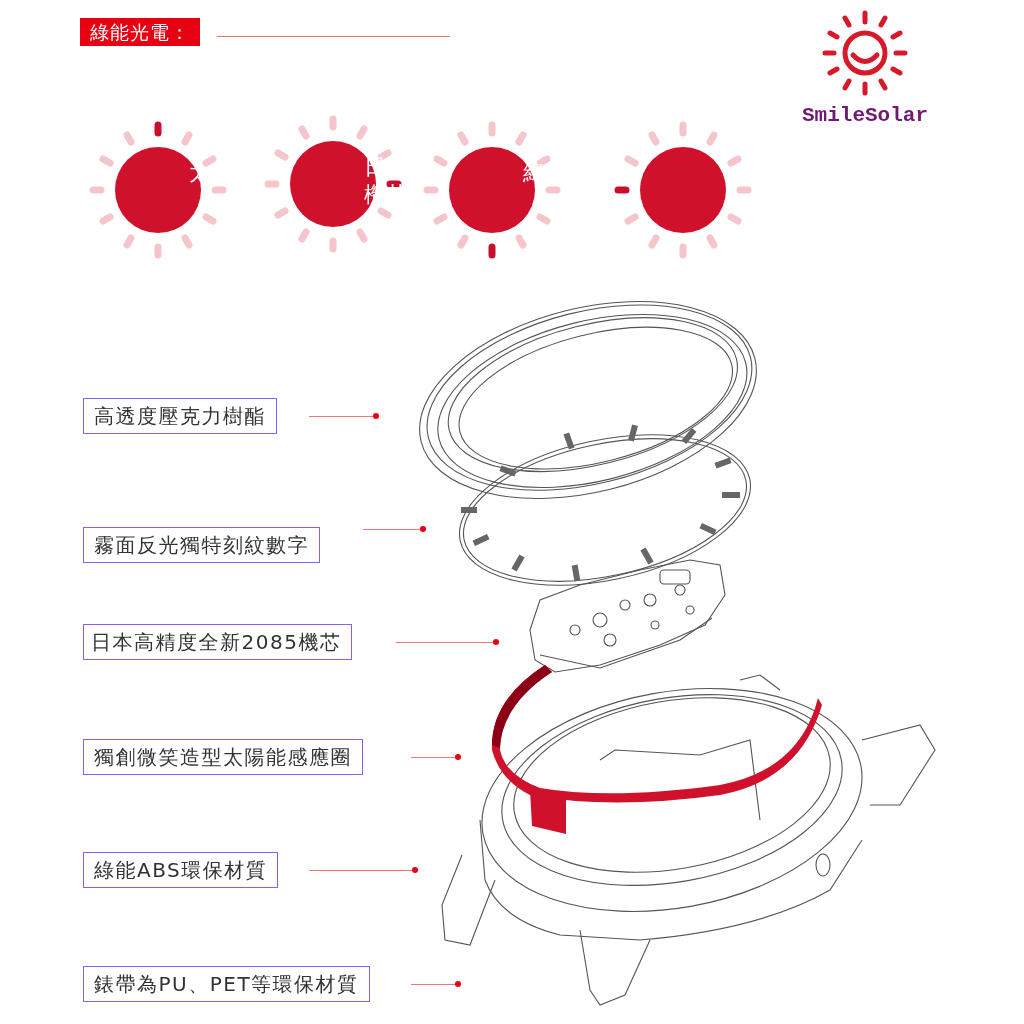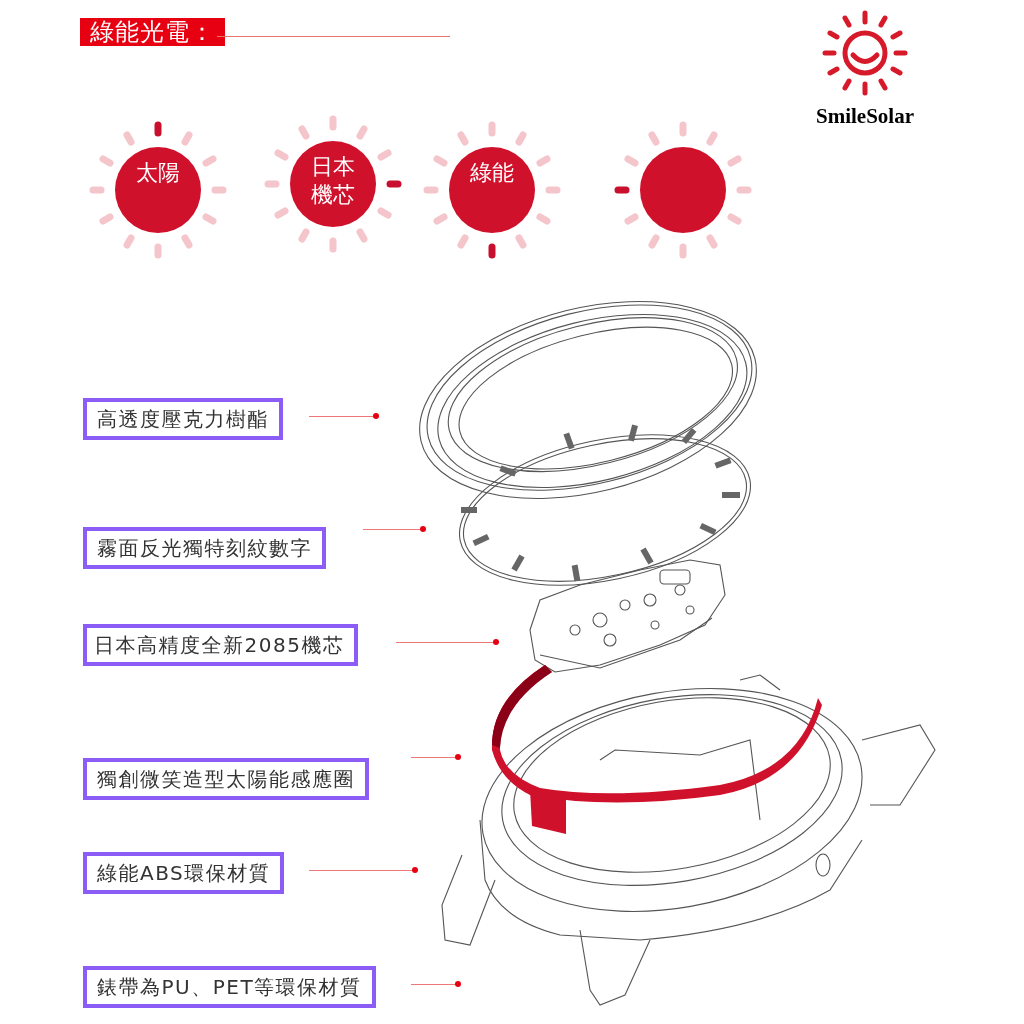--- a/index.html
+++ b/index.html
@@ -1,32 +1,32 @@
 <!DOCTYPE html>
 <html><head>
 <meta charset="utf-8">
 <style>
   html, body { margin:0; padding:0; background:#ffffff; }
   body { width:1024px; height:1024px; position:relative; overflow:hidden;
          font-family:"DejaVu Sans","Liberation Sans",sans-serif; }
   .section-tag { position:absolute; left:80px; top:18px; height:28px; padding:0 10px;
-    background:#e60012; color:#fff; font-size:24px; line-height:28px; letter-spacing:1px; }
+    background:#e60012; color:#fff; font-size:19px; line-height:28px; letter-spacing:1px; }
   .section-line { position:absolute; left:217px; top:36px; width:233px; height:1px; background:#e8736f; }
 
   .brand { position:absolute; left:790px; top:8px; width:150px; text-align:center; }
   .brand svg { display:block; margin:0 auto; }
-  .brand-name { color:#000000; font-family:Liberation Serif, serif; font-weight:bold;
+  .brand-name { color:#701a75; font-family:Liberation Mono, monospace; font-weight:bold;
     font-size:21px; margin-top:6px; letter-spacing:0px; }
 
   .badge { position:absolute; width:150px; height:150px; }
   .badge svg { position:absolute; left:0; top:0; }
-  .badge-text { position:absolute; left:0; top:44px; width:150px; text-align:center;
+  .badge-text { position:absolute; left:0; top:44px; width:150px; text-align:right;
     color:#fff; font-size:22px; line-height:28px; }
 
-  .callout { position:absolute; left:83px; height:34px; border:4px solid #8b5cf6; background:#fff;
+  .callout { position:absolute; left:83px; height:34px; border:1px solid #8b5cf6; background:#fff;
     padding:0 10px; font-size:20px; line-height:34px; color:#333; letter-spacing:1.5px; white-space:nowrap; }
   .leader { position:absolute; height:1px; background:#ee7777; }
   .dot { position:absolute; width:6px; height:6px; border-radius:50%; background:#e60012; }
 
   .illus { position:absolute; left:0; top:0; }
 </style>
 </head>
 <body>
 
 <div class="section-tag">綠能光電：</div>
@@ -216,21 +216,21 @@
 <div class="dot" style="left:373px; top:413px;"></div>
 
 <div class="callout" style="top:527px;">霧面反光獨特刻紋數字</div>
 <div class="leader" style="left:363px; top:529px; width:60px;"></div>
 <div class="dot" style="left:420px; top:526px;"></div>
 
 <div class="callout" style="top:624px;padding-left:7px;">日本高精度全新2085機芯</div>
 <div class="leader" style="left:396px; top:642px; width:100px;"></div>
 <div class="dot" style="left:493px; top:639px;"></div>
 
-<div class="callout" style="top:758px;">獨創微笑造型太陽能感應圈</div>
+<div class="callout" style="top:739px;">獨創微笑造型太陽能感應圈</div>
 <div class="leader" style="left:411px; top:757px; width:47px;"></div>
 <div class="dot" style="left:455px; top:754px;"></div>
 
 <div class="callout" style="top:852px;text-align:right;">綠能ABS環保材質</div>
 <div class="leader" style="left:309px; top:870px; width:106px;"></div>
 <div class="dot" style="left:412px; top:867px;"></div>
 
 <div class="callout" style="top:966px;text-align:center;">錶帶為PU、PET等環保材質</div>
 <div class="leader" style="left:411px; top:984px; width:47px;"></div>
 <div class="dot" style="left:455px; top:981px;"></div>

